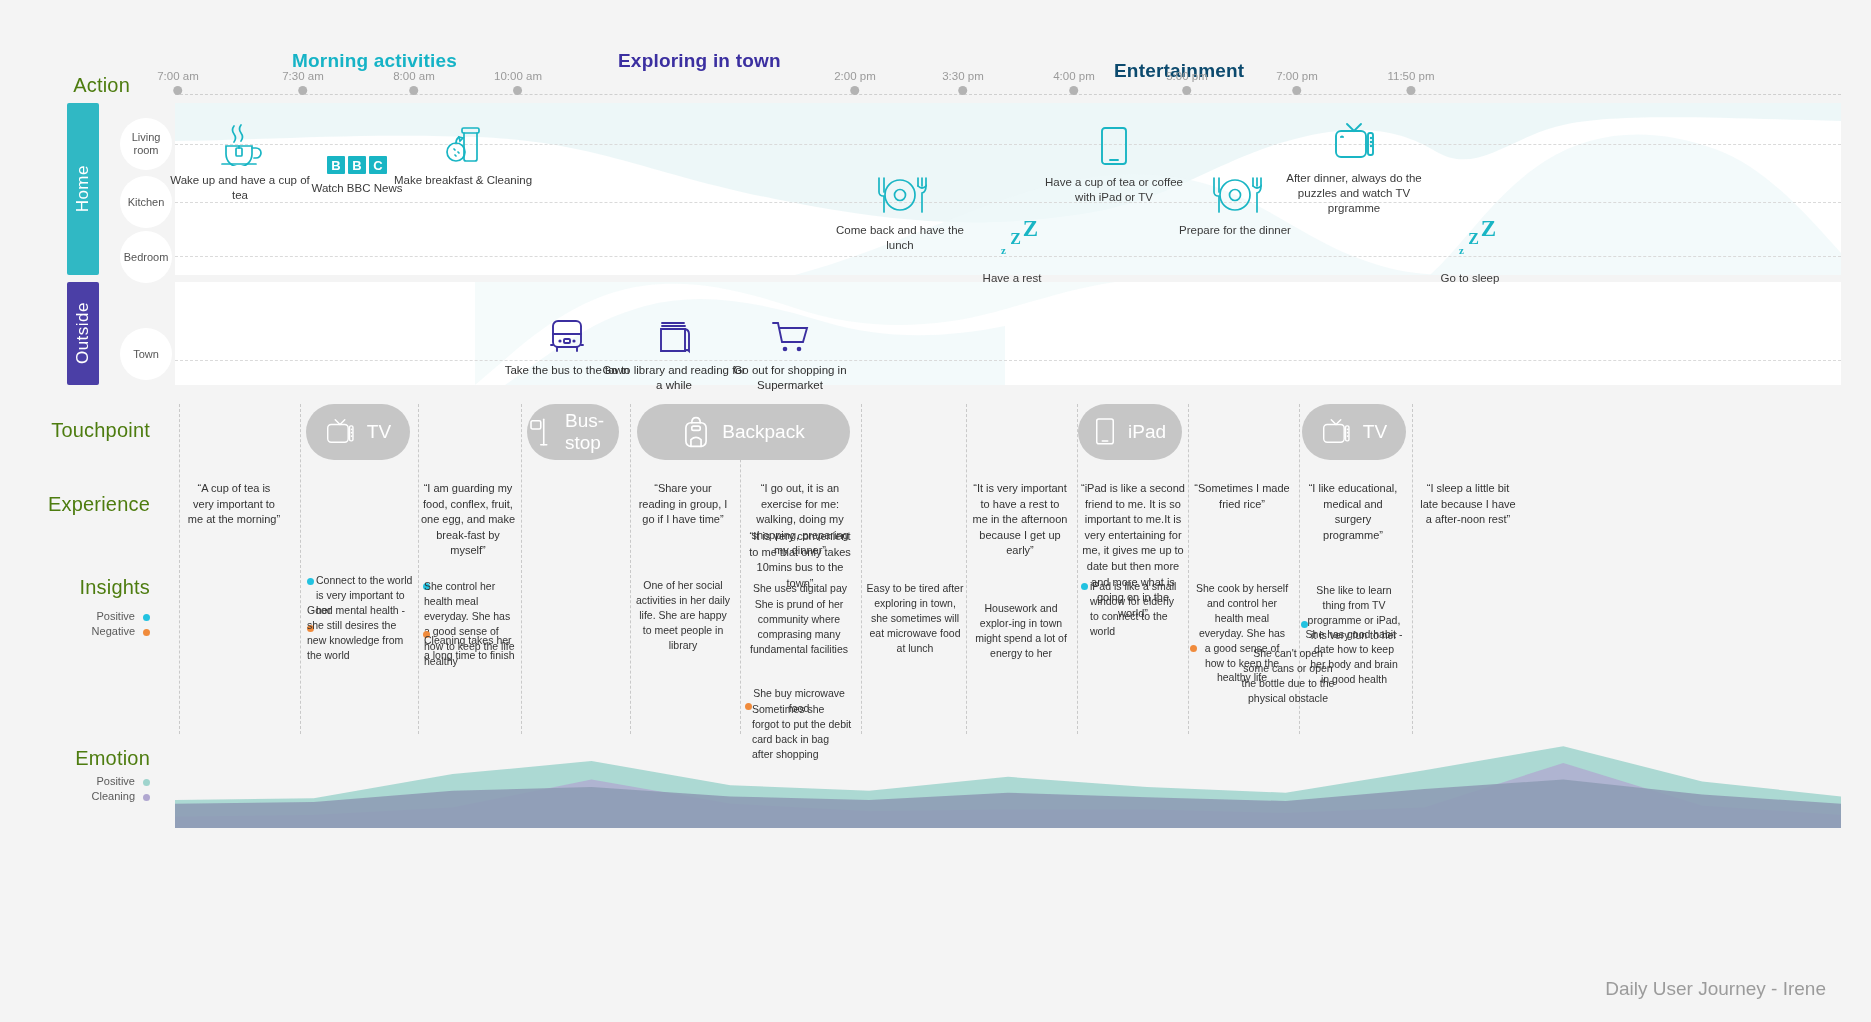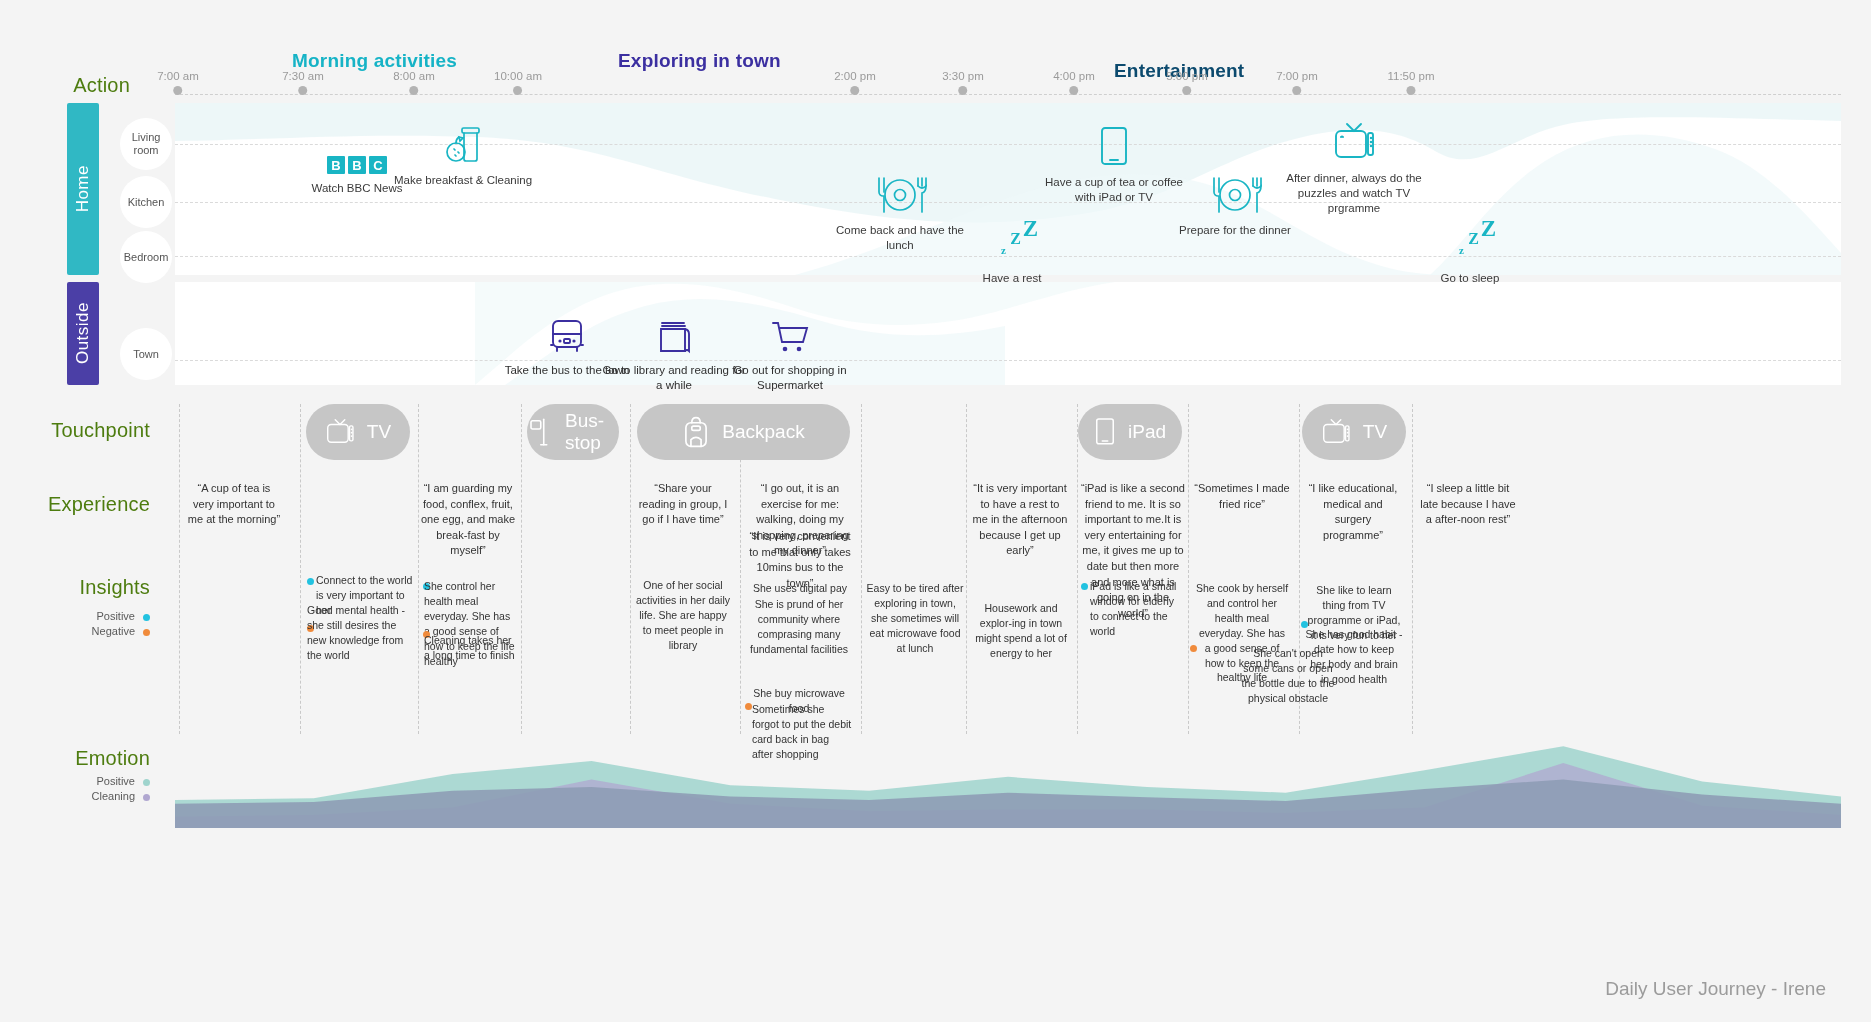--- a/index.html
+++ b/index.html
@@ -271,20 +271,34 @@
   </div>
 
   <div class="panel panel-outside">
     <svg width="1666" height="103" style="position:absolute;left:0;top:0;">
       <path d="M300,103 C340,70 380,28 440,10 C500,-8 560,6 620,26 C690,50 760,46 820,30 C870,16 900,6 940,0 L300,0 Z" fill="#eef8f9" opacity="0.6"></path>
       <path d="M330,103 C370,76 410,40 470,24 C530,8 590,22 650,40 C710,58 770,56 830,44 L830,103 Z" fill="#e9f6f7" opacity="0.55"></path>
     </svg>
     <div class="lane-line" style="top:78px;"></div>
   </div>
 
+  <div class="action-item" style="left:240px; top:120px;">
+    <div class="ico">
+      <svg width="52" height="44" viewBox="0 0 52 44" fill="none" stroke="#19b5c4" stroke-width="1.7" stroke-linecap="round">
+        <path d="M20 4 q-3 4 0 8 q3 4 0 8"></path>
+          <path d="M27 3 q-3 4 0 8 q3 4 0 8"></path>
+        <path d="M12 24 h26 v8 a13 13 0 0 1 -26 0 z"></path>
+        <path d="M38 26 h4 a5 5 0 0 1 0 10 h-2"></path>
+        <rect x="22" y="26" width="6" height="8" rx="1"></rect>
+        <path d="M25 24 v2"></path>
+        <path d="M8 42 h34"></path>
+      </svg>
+    </div>
+    <div class="cap">Wake up and have a cup of tea</div>
+  </div>
 
   <div class="action-item" style="left:357px; top:128px;">
     <div class="ico">
       <div class="bbc">
           <i>B</i>
           <i>B</i>
           <i>C</i>
         </div>
     </div>
     <div class="cap">Watch BBC News</div>

